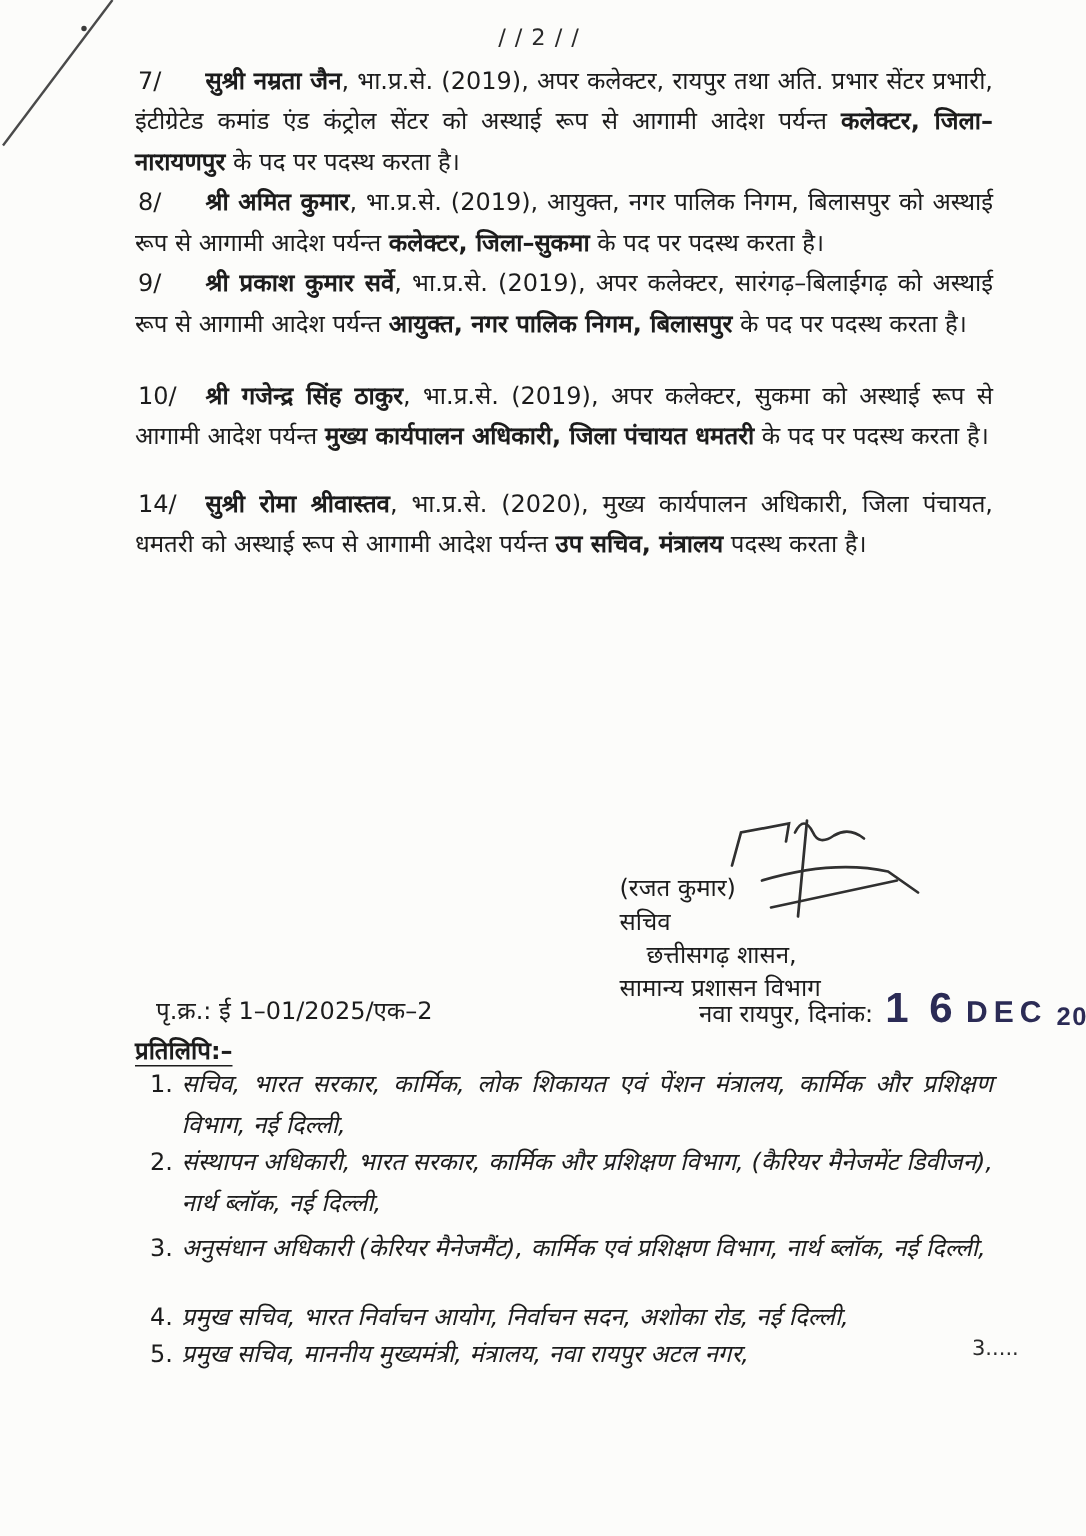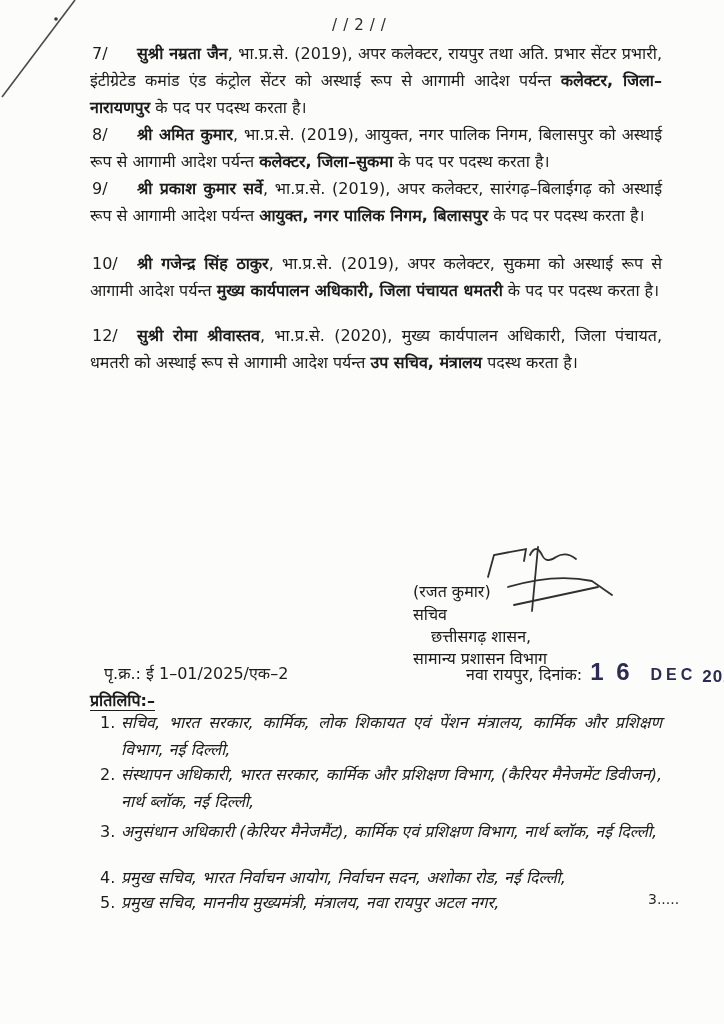--- a/index.html
+++ b/index.html
@@ -17,22 +17,22 @@
   .compliance{left:90px;width:572px;}
   .compliance p{margin:0;text-indent:60px;text-align:justify;}
   .authority{left:413px;width:265px;text-align:center;}
   .sigline{position:absolute;left:0;width:265px;}
   .refrow-left{left:104px;font-weight:400;}
   .refrow-right{left:466px;white-space:nowrap;}
   .stamp{
     font-family:"Liberation Sans",sans-serif;font-weight:700;color:#2b2b55;
     display:inline-block;vertical-align:baseline;margin-left:8px;
   }
-  .stamp .d{font-size:24px;letter-spacing:3px;}
-  .stamp .m{font-size:16px;letter-spacing:4px;margin-left:18px;text-align:center;}
+  .stamp .d{font-size:28px;letter-spacing:3px;}
+  .stamp .m{font-size:20px;letter-spacing:4px;margin-left:6px;text-align:center;}
   .stamp .y{font-size:17px;letter-spacing:1px;margin-left:6px;position:relative;top:2px;}
   .copyhead{left:90px;font-weight:700;text-decoration:underline;text-underline-offset:4px;}
   .citem{left:100px;width:562px;}
   .citem .cnum{position:absolute;left:0;top:0;}
   .citem .ctext{display:block;margin-left:21px;text-align:justify;font-style:italic;}
   .cont{left:648px;font-size:14px;color:#2a2a2a;}
   .footerpath{left:92px;font-family:"Liberation Serif",serif;font-size:10.5px;color:#3a3a3a;letter-spacing:.2px;}
   .foldline{top:0;left:0;}
   .sig-svg{pointer-events:none;}
 </style>
@@ -62,21 +62,21 @@
     <span class="onum">9/</span>
     <p><span class="b">श्री प्रकाश कुमार सर्वे</span><span>, भा.प्र.से. (2019), अपर कलेक्टर, सारंगढ़–बिलाईगढ़ को अस्थाई रूप से आगामी आदेश पर्यन्त </span><span class="b">आयुक्त, नगर पालिक निगम, बिलासपुर</span><span> के पद पर पदस्थ करता है।</span></p>
   </div>
 
   <div class="abs order" style="top:250px">
     <span class="onum">10/</span>
     <p><span class="b">श्री गजेन्द्र सिंह ठाकुर</span><span>, भा.प्र.से. (2019), अपर कलेक्टर, सुकमा को अस्थाई रूप से आगामी आदेश पर्यन्त </span><span class="b">मुख्य कार्यपालन अधिकारी, जिला पंचायत धमतरी</span><span> के पद पर पदस्थ करता है।</span></p>
   </div>
 
   <div class="abs order" style="top:322px">
-    <span class="onum">12/</span>
+    <span class="onum">14/</span>
     <p><span class="b">सुश्री रोमा श्रीवास्तव</span><span>, भा.प्र.से. (2020), मुख्य कार्यपालन अधिकारी, जिला पंचायत, धमतरी को अस्थाई रूप से आगामी आदेश पर्यन्त </span><span class="b">उप सचिव, मंत्रालय</span><span> पदस्थ करता है।</span></p>
   </div>
 
 
 
   <svg class="abs sig-svg" style="top:543px;left:480px" width="150" height="75" viewBox="0 0 150 75">
     <g fill="none" stroke="#303030" stroke-width="1.8" stroke-linecap="round">
       <path d="M8,34 L14,12 L46,6 L44,18"></path>
       <path d="M50,12 q6,-12 12,0 q4,9 14,2 q10,-6 20,2"></path>
       <path d="M58,4 L52,68"></path>

